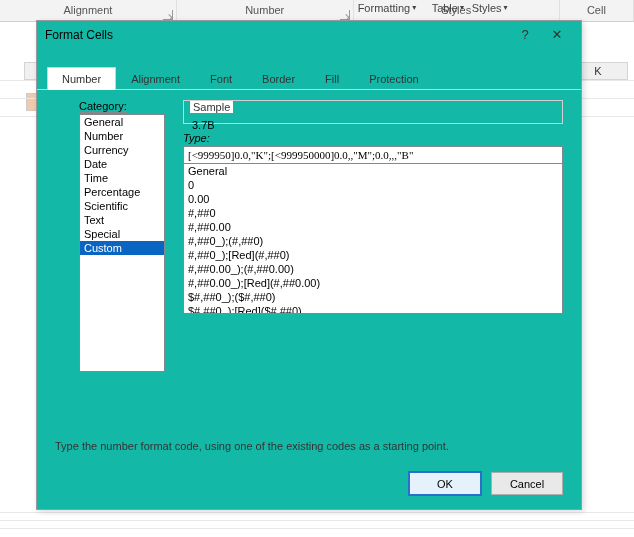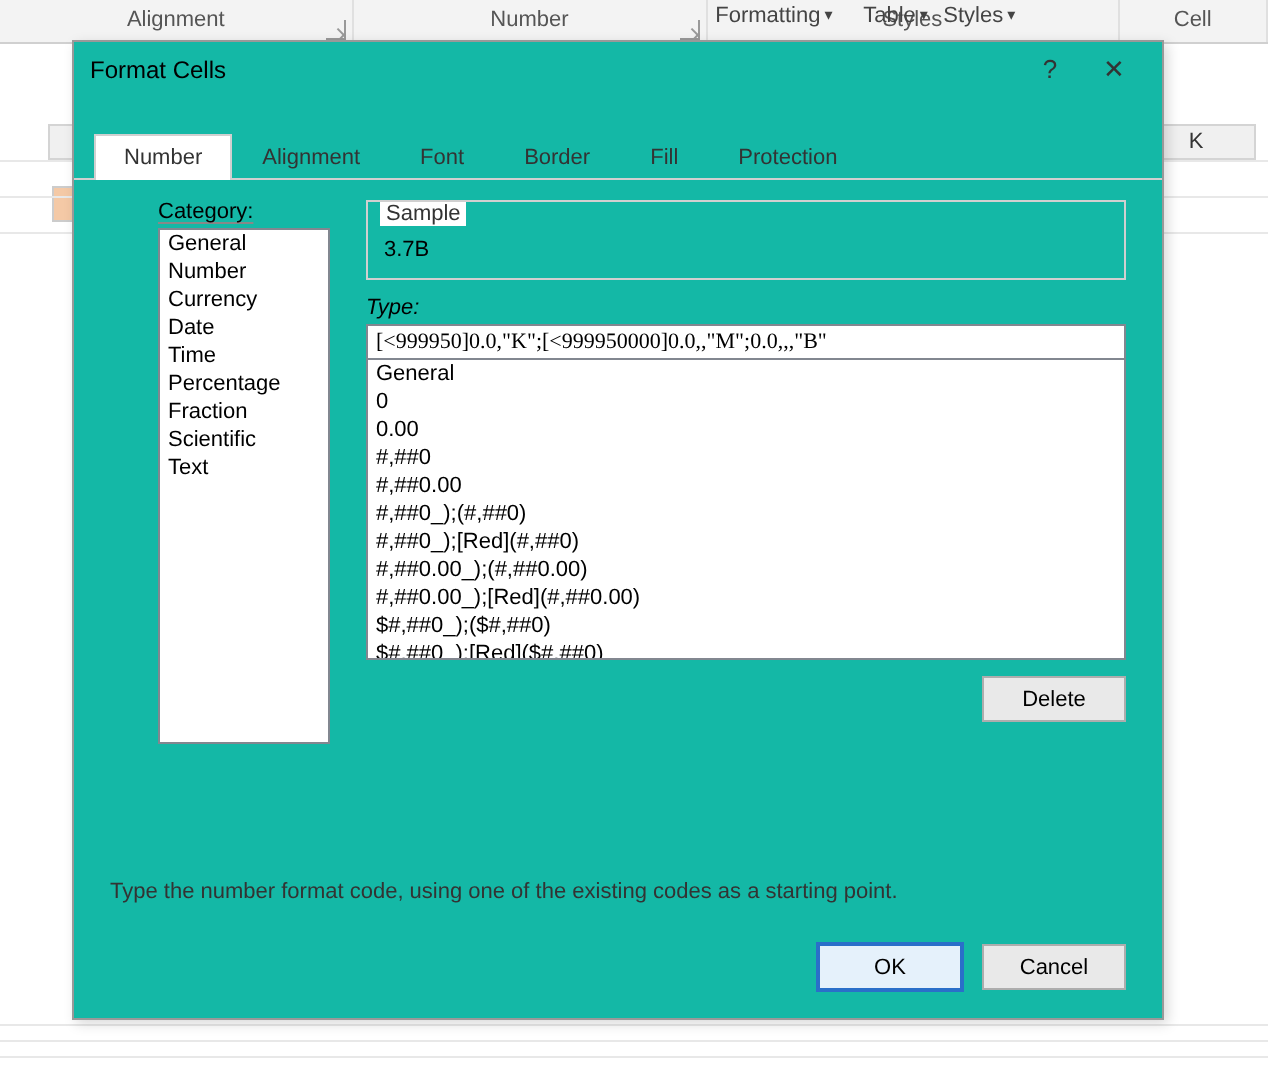--- a/index.html
+++ b/index.html
@@ -37,21 +37,21 @@
 .left { width: 110px; display: flex; flex-direction: column; padding-left: 24px; }
 .left .lbl { margin-bottom: 2px; text-decoration: underline; text-decoration-color: #888; text-underline-offset: 2px; }
 .catlist { flex: 1; border: 1px solid #828790; overflow-y: scroll; background: #fff; height: 258px; max-height: 258px; }
 .catitem { padding: 1px 4px; white-space: nowrap; }
 .catitem.sel { background: #0a64c2; color: #fff; }
 
 .right { flex: 1; display: flex; flex-direction: column; }
 .grp { border: 1px solid #d0d0d0; margin-bottom: 8px; }
 .grp .glabel { font-size: 11px; color: #333; margin: -7px 0 2px 6px; background: #fff; display: inline-block; padding: 0 3px; }
 .grp .gbody { padding: 4px 8px 6px 8px; }
-.sample { height: 40px; }
+.sample { height: 24px; }
 .typelbl { margin-bottom: 2px; font-style: italic; }
 .typeinput { width: 100%; border: 1px solid #828790; padding: 2px 4px; font-family: "Segoe UI", Tahoma; font-size: 11px; }
 .typelist { border: 1px solid #828790; border-top: none; height: 150px; overflow-y: scroll; background: #fff; }
 .typelist .ti { padding: 0 4px; white-space: nowrap; font-size: 11px; line-height: 14px; }
 
 .delrow { display: flex; justify-content: flex-end; margin-top: 8px; }
 .btns { display: flex; justify-content: flex-end; gap: 10px; padding: 10px 18px 14px 18px; }
 button.std { min-width: 72px; height: 23px; border: 1px solid #adadad; background: #e9e9e9; padding: 0 14px; font-size: 11px; }
 button.primary { border: 1px solid #2a6fc9; background: #e5f1fb; outline: 1px solid #2a6fc9; }
 
@@ -133,23 +133,24 @@
     <div class="row1">
       <div class="left">
         <div class="lbl">Category:</div>
         <div class="catlist">
           <div class="catitem">General</div>
           <div class="catitem">Number</div>
           <div class="catitem">Currency</div>
           <div class="catitem">Date</div>
           <div class="catitem">Time</div>
           <div class="catitem">Percentage</div>
-          <div class="catitem">Fraction</div>
           <div class="catitem">Scientific</div>
           <div class="catitem">Text</div>
+          <div class="catitem">Special</div>
+          <div class="catitem sel">Custom</div>
         </div>
       </div>
 
       <div class="right">
         <div class="grp sample">
           <div class="glabel">Sample</div>
           <div class="gbody">3.7B</div>
         </div>
         <div class="typelbl">Type:</div>
         <input class="typeinput" value="[&lt;999950]0.0,&quot;K&quot;;[&lt;999950000]0.0,,&quot;M&quot;;0.0,,,&quot;B&quot;" style="">
@@ -160,23 +161,20 @@
           <div class="ti">#,##0</div>
           <div class="ti">#,##0.00</div>
           <div class="ti">#,##0_);(#,##0)</div>
           <div class="ti">#,##0_);[Red](#,##0)</div>
           <div class="ti">#,##0.00_);(#,##0.00)</div>
           <div class="ti">#,##0.00_);[Red](#,##0.00)</div>
           <div class="ti">$#,##0_);($#,##0)</div>
           <div class="ti">$#,##0_);[Red]($#,##0)</div>
 
         </div>
-        <div class="delrow">
-          <button class="std">Delete</button>
-        </div>
       </div>
     </div>
     <div class="hint">Type the number format code, using one of the existing codes as a starting point.</div>
   </div>
 
   <div class="btns">
     <button class="std primary">OK</button>
     <button class="std">Cancel</button>
   </div>
 </div>

